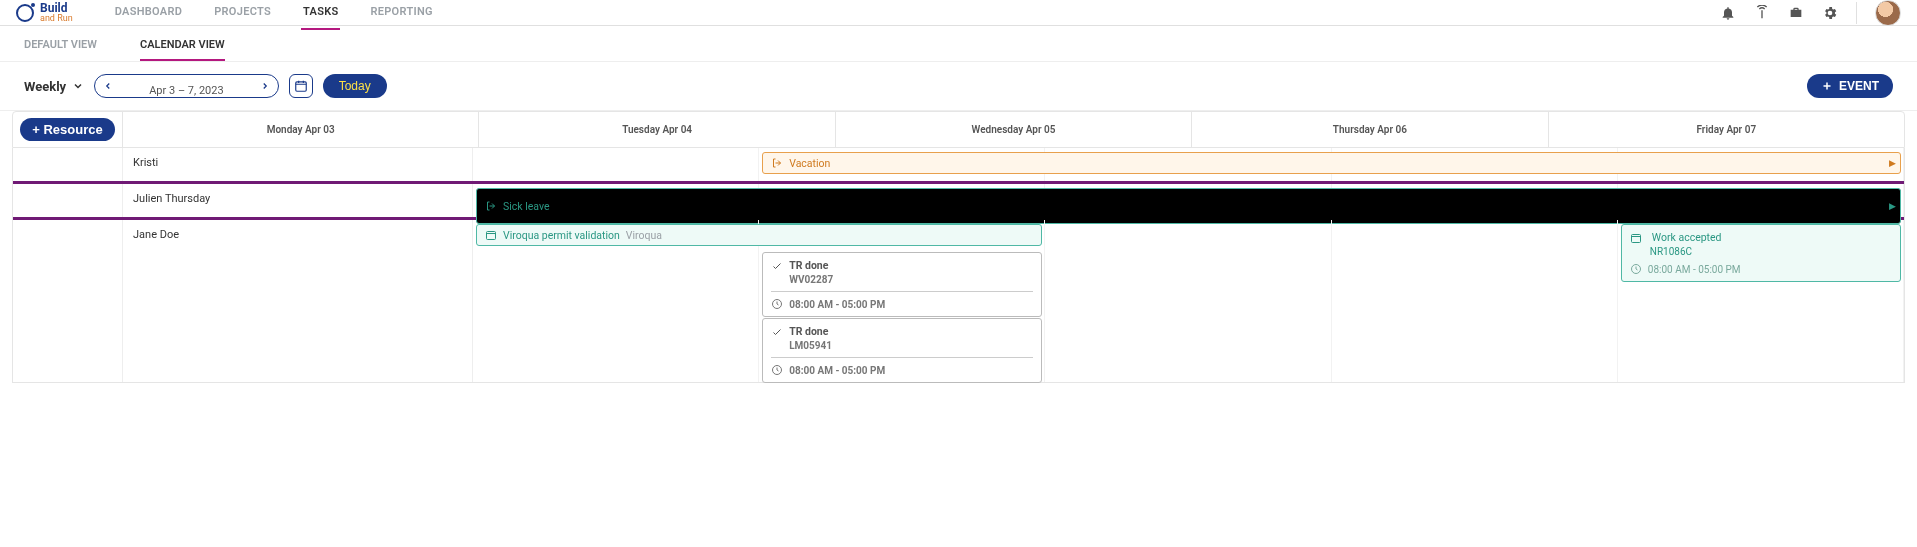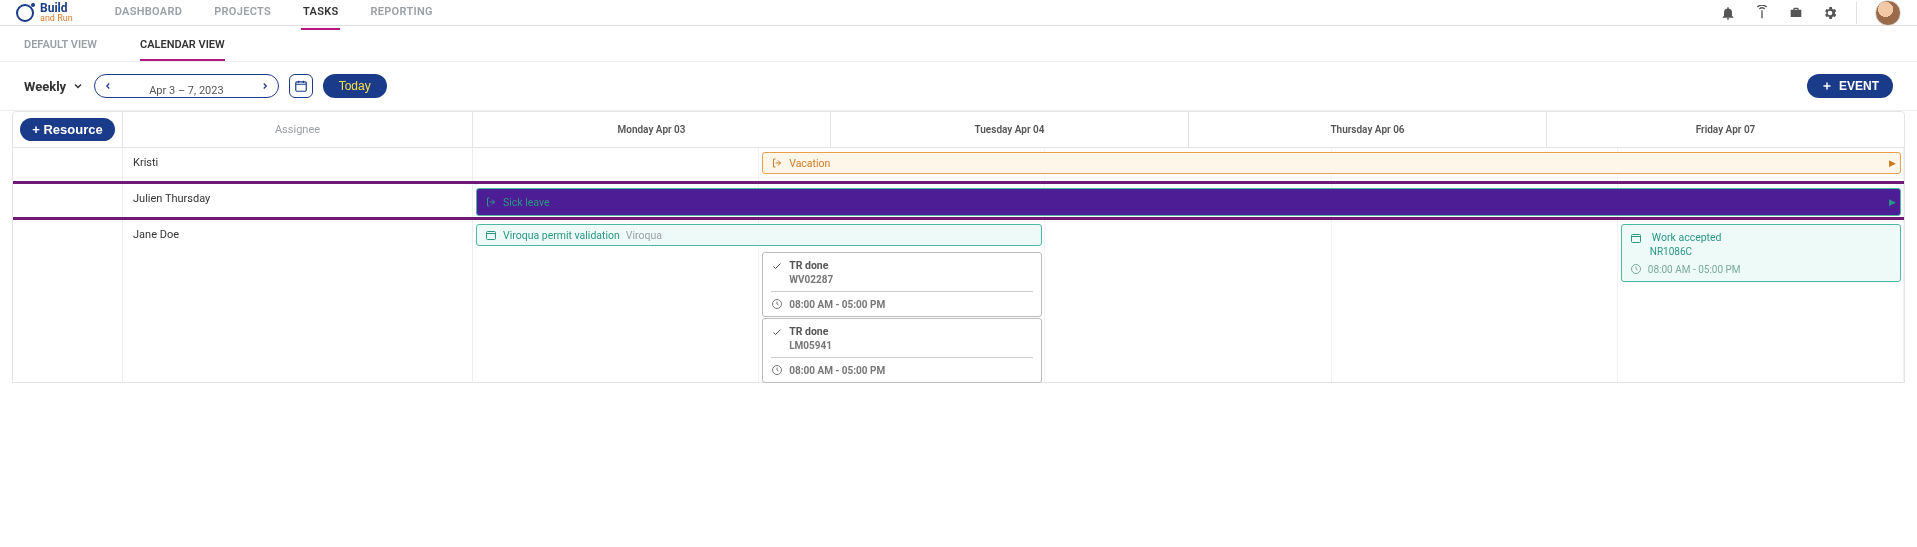--- a/index.html
+++ b/index.html
@@ -51,21 +51,21 @@
   .row:last-child{ border-bottom:none;}
   .row .spacer{ width:110px; border-right:1px solid #eee;}
   .row .assignee{ flex:0 0 350px; padding:8px 10px; font-size:11px; border-right:1px solid #eee;}
   .row .timeline{ flex:1; position:relative; display:flex;}
   .row .tl-col{ flex:1; border-right:1px solid #f2f2f2;}
   .row .tl-col:last-child{border-right:none;}
   .row .events{ position:absolute; inset:0; padding:4px;}
   
   .evt{ position:absolute; border-radius:3px; font-size:10.5px; display:flex; align-items:center; gap:6px; padding:4px 8px; white-space:nowrap; overflow:hidden;}
   .evt.vacation{ top:4px; height:22px; background:#fff6ea; border:1px solid #e8a04c; color:#cf7a1f;}
-  .evt.sick{ top:4px; height:28px; background:#4c1d95; border:1px solid #4fb8a5; color:#2a9783;}
+  .evt.sick{ top:4px; height:36px; background:#000000; border:1px solid #4fb8a5; color:#2a9783;}
   .evt.permit{ top:4px; height:22px; background:#eefaf7; border:1px solid #4fb8a5; color:#2a9783;}
   .evt.permit .sub{ color:#9aa0a6; font-weight:400;}
   .evt.work{ background:#eefaf7; border:1px solid #4fb8a5; color:#2a9783; height:auto; display:block; padding:6px 8px;}
   .evt.work .line1{ display:flex; align-items:center; gap:10px;}
   .evt.work .refno{ padding-left:20px; font-size:10px; margin-top:2px;}
   .evt.work .time{ display:flex; align-items:center; gap:6px; font-size:10px; color:#7aa99d; margin-top:6px;}
   
   .task{ background:#fff; border:1px solid #bbb; border-radius:3px; padding:6px 8px; color:#555; position:absolute;font-weight:bold;}
   .task .title{ display:flex; align-items:center; gap:6px; font-size:10.5px;}
   .task .refno{ padding-left:18px; font-size:10px; margin-top:2px; color:#777;}
@@ -151,24 +151,24 @@
       </svg>
     <span>EVENT</span>
   </button>
 </div>
 
 <div class="calendar">
   <div class="cal-header">
     <div class="col-resource">
       <button class="add-resource">+ Resource</button>
     </div>
-    <div class="col-assignee">Assignee</div>
     <div class="day-cols" id="day-header">
         <div class="day-col">Monday Apr 03</div>
         <div class="day-col">Tuesday Apr 04</div>
+        <div class="day-col">Wednesday Apr 05</div>
         <div class="day-col">Thursday Apr 06</div>
         <div class="day-col">Friday Apr 07</div>
       </div>
   </div>
   <div class="cal-body" id="cal-body">
       <div class="row" style="min-height: 36px;">
         <div class="spacer"></div>
         <div class="assignee">Kristi</div>
         <div class="timeline">
           <div class="tl-col"></div>

